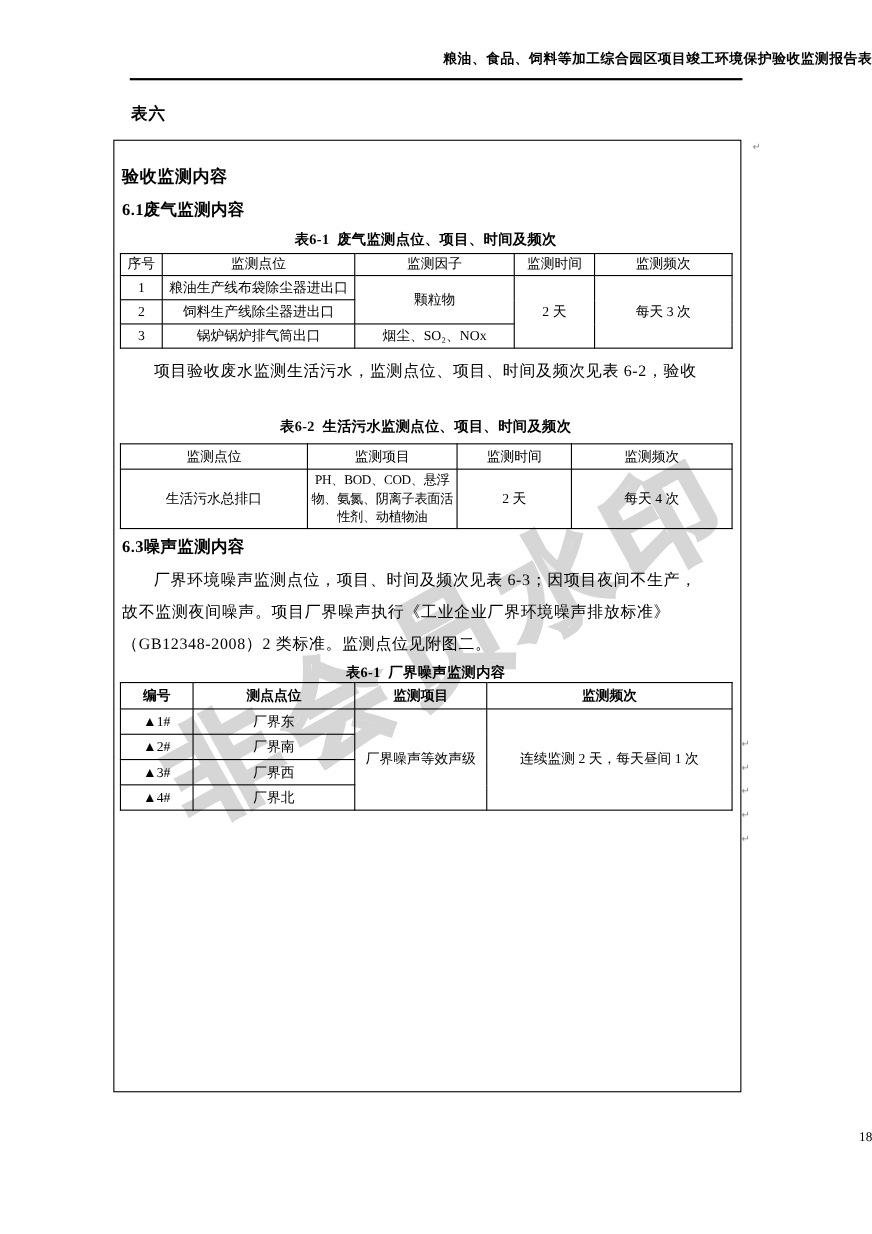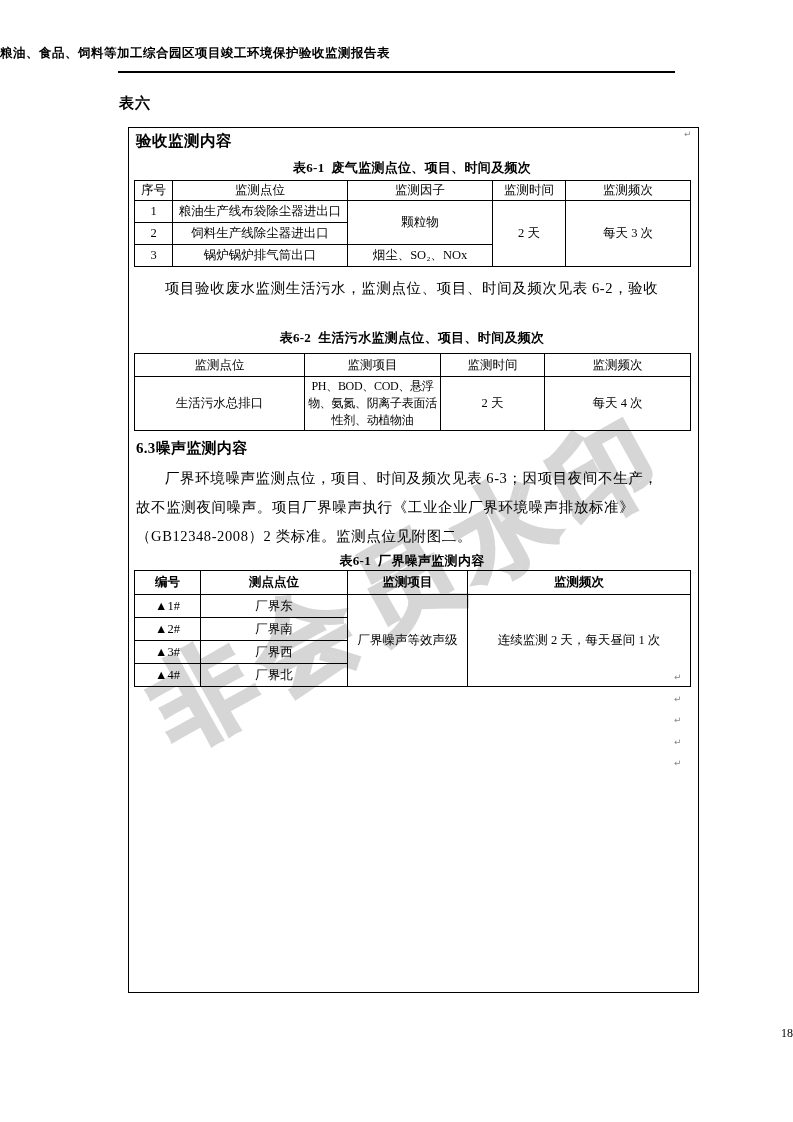--- a/index.html
+++ b/index.html
@@ -8,21 +8,21 @@
     width:793px;height:1122px;
     margin:0 auto;
     background:#ffffff;
     font-family:"Liberation Serif","DejaVu Serif",serif;
     color:#000;
     overflow:hidden;
   }
   
   .header-title{
     position:absolute;top:45px;left:0;right:0;
-    text-align:left;
+    text-align:right;
     font-size:12.5px;font-weight:600;letter-spacing:.5px;
   }
   .header-rule{
     position:absolute;left:118px;top:71px;width:557px;height:2px;
     background:#000;
   }
   .table-six-label{
     position:absolute;left:119px;top:94px;
     font-size:15px;font-weight:bold;letter-spacing:1px;
   }
@@ -45,24 +45,24 @@
     pointer-events:none;
   }
   
   .pilcrow{
     position:absolute;
     font-family:"DejaVu Sans",sans-serif;
     font-size:9px;color:#8a8a8a;z-index:3;
   }
   
   .content-box{
-    position:absolute;left:128px;top:127px;width:571px;height:866px;
+    position:absolute;left:103px;top:127px;width:571px;height:866px;
     border:1.6px solid #000;
     box-sizing:border-box;
-    padding:0 5px 0 5px;
+    padding:20px 5px 0 5px;
     background:transparent;
     z-index:2;
   }
   .box-title{
     font-size:15.5px;font-weight:bold;
     line-height:22px;margin:2px 0 0 2px;
     letter-spacing:.5px;
   }
   .sec-heading{
     font-size:15px;font-weight:bold;line-height:21px;
@@ -120,20 +120,21 @@
   <div class="header-rule"></div>
 
   <div class="table-six-label">表六</div>
 
   <span class="pilcrow" style="left:684px;top:129px;">↵</span>
 
   <div class="content-box">
 
     <div class="box-title">验收监测内容</div>
 
+    <div class="sec-heading">6.1废气监测内容</div>
     <div class="caption cap1">表6-1  废气监测点位、项目、时间及频次</div>
     <table class="doc" id="t1">
       <colgroup>
           <col style="width:38px">
           <col style="width:175px">
           <col style="width:145px">
           <col style="width:73px">
           <col style="width:125px">
         </colgroup>
       <tbody>

